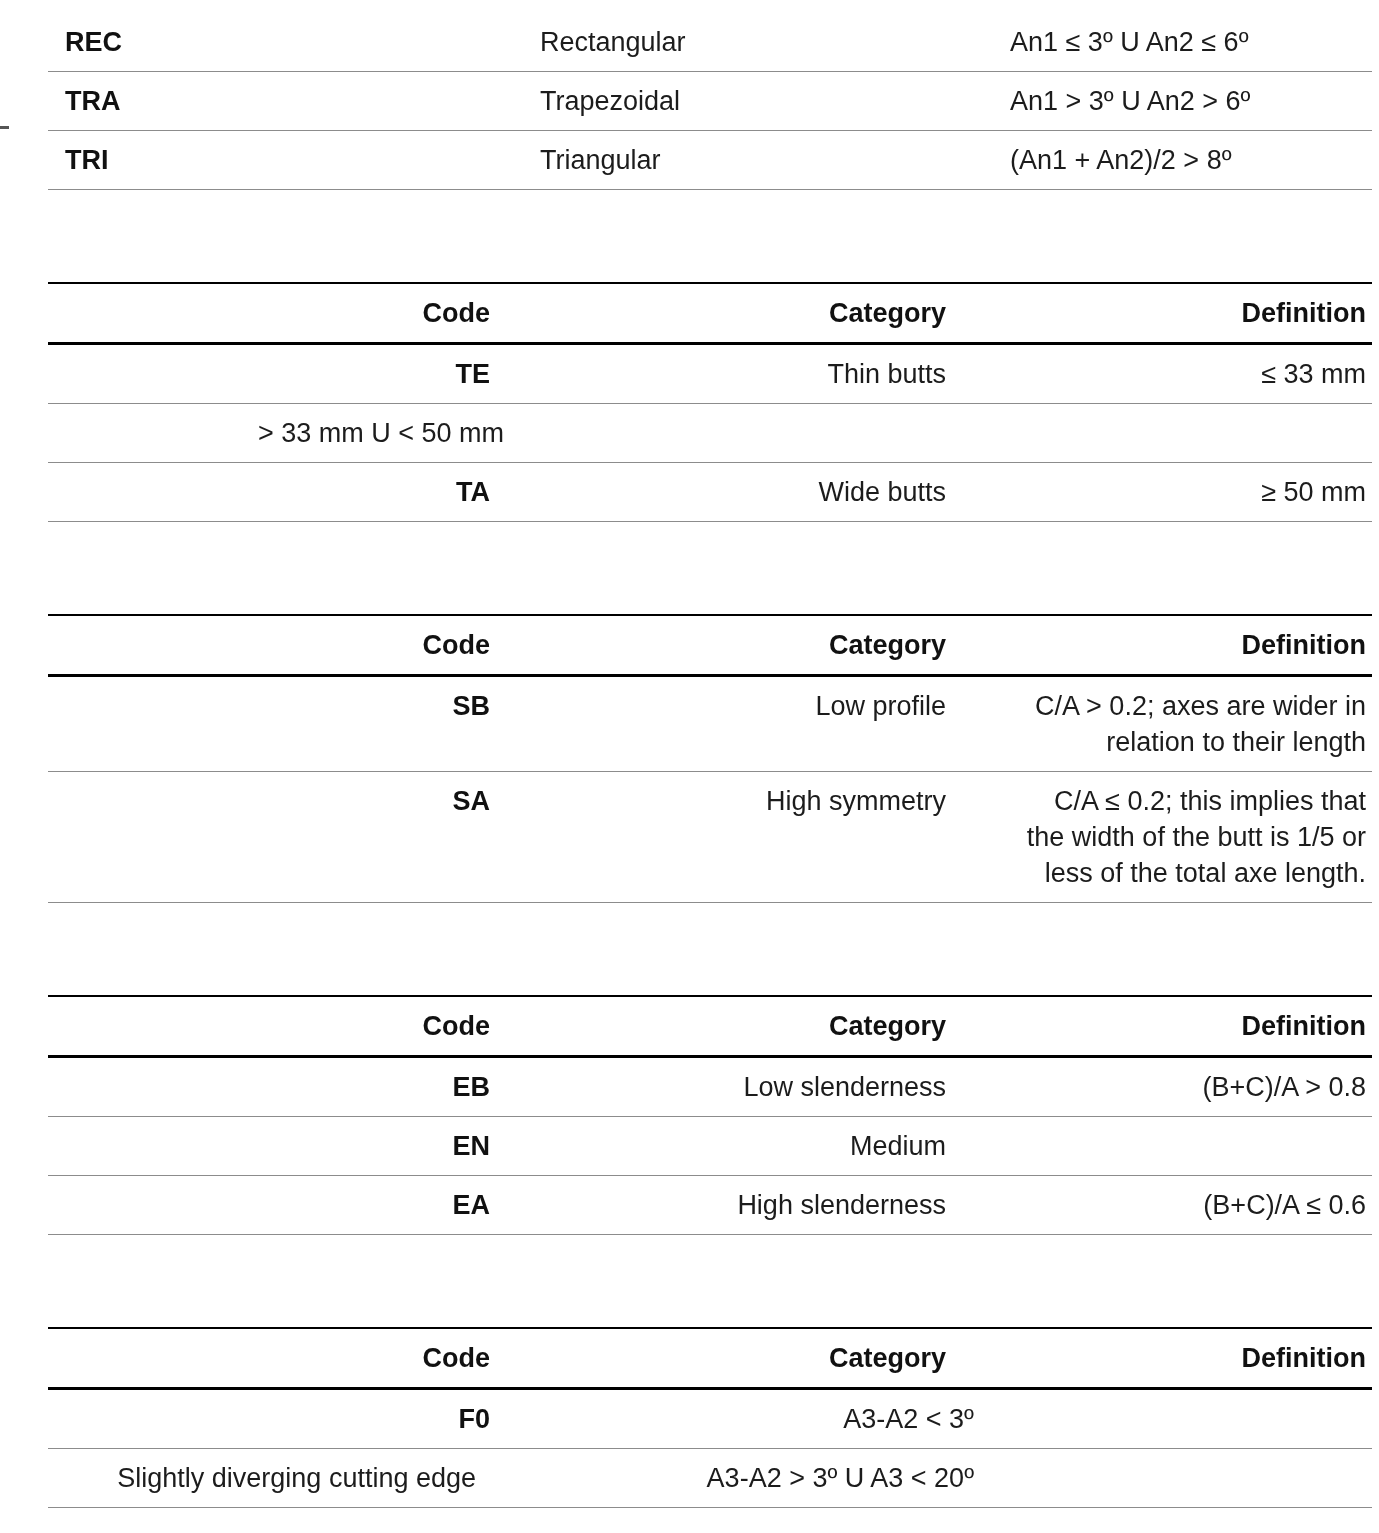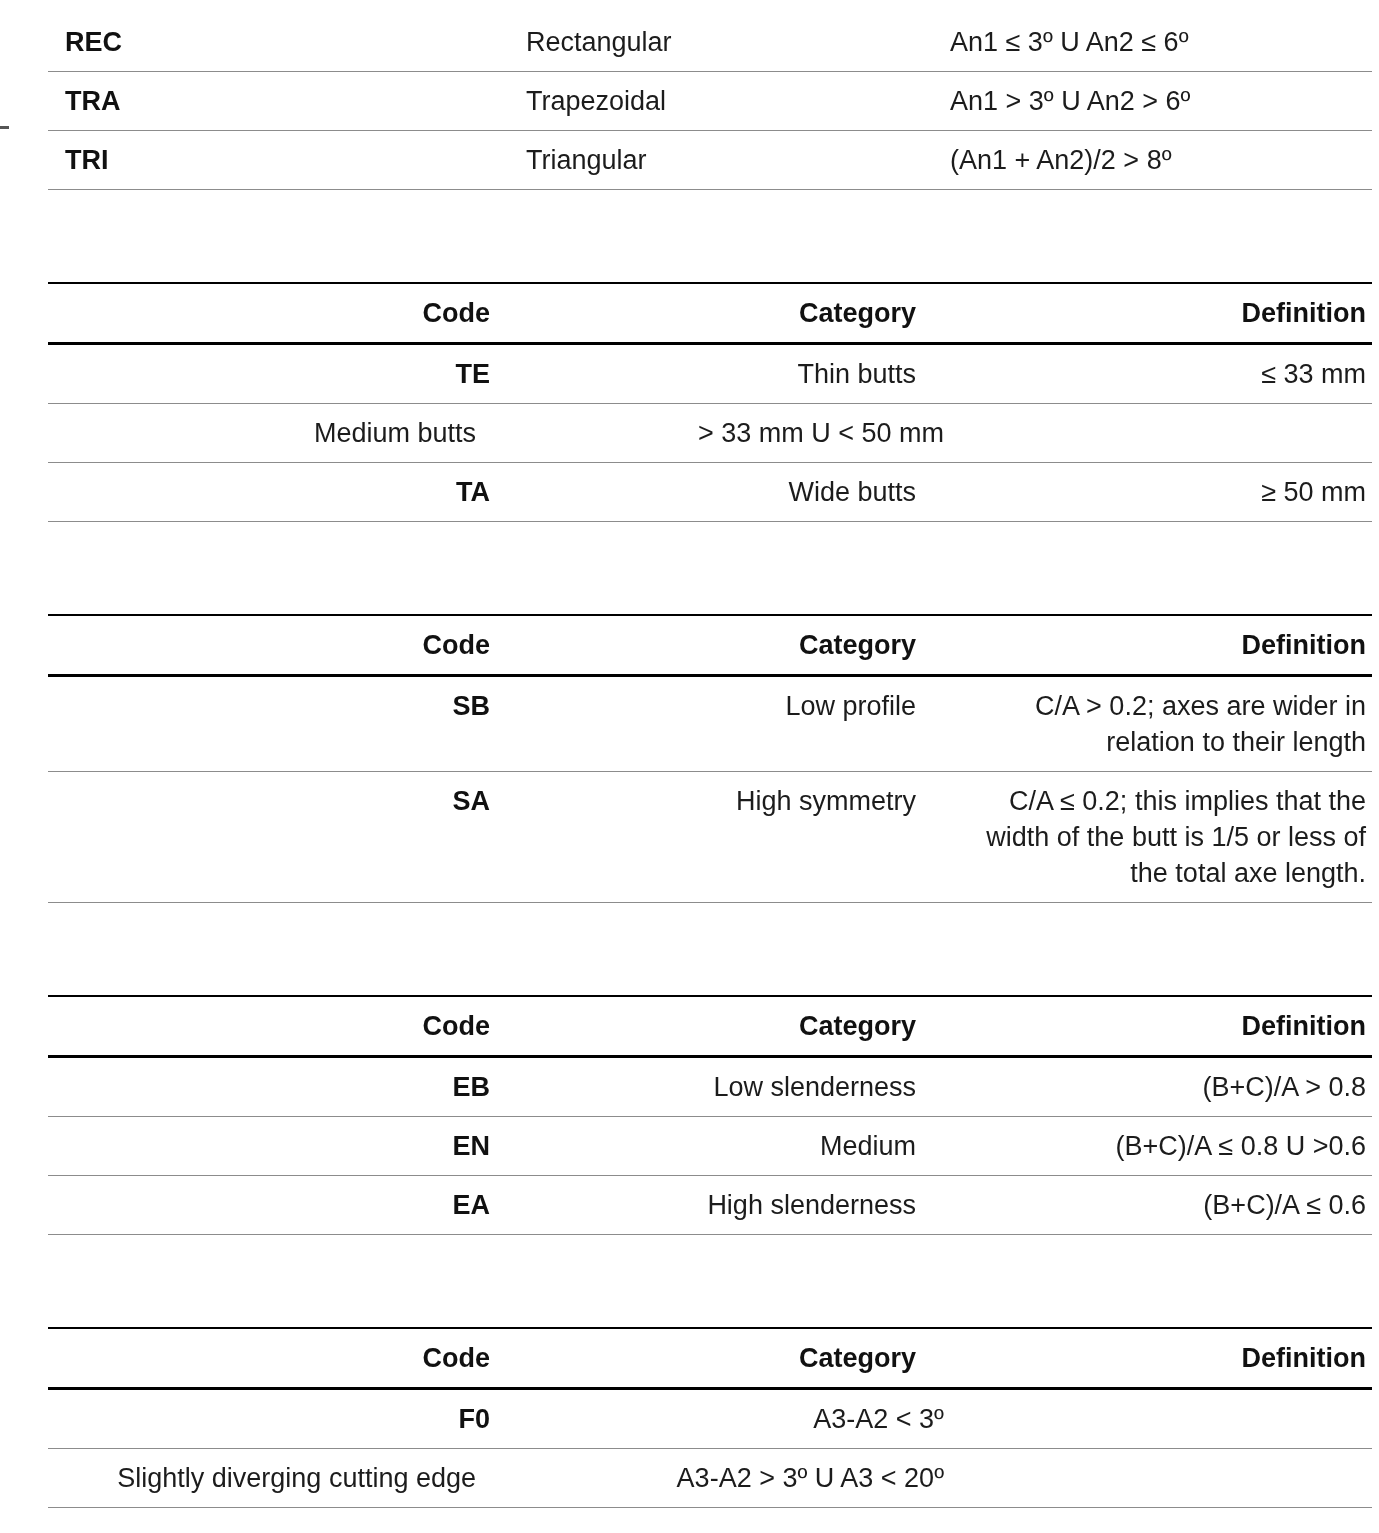--- a/index.html
+++ b/index.html
@@ -23,29 +23,30 @@
   .table { border-top: 2.5px solid #000; }
   .table.first { border-top: none; }
   .table + .table { margin-top: 92px; text-align: right; }
   .row {
     display: grid;
     grid-template-columns: 462px 440px 1fr;
     padding: 11px 0;
     font-size: 27px;
     line-height: 36px;
     border-bottom: 1.5px solid #8c8c8c;
+    gap: 30px;
   }
   .header-row {
     font-weight: bold;
     color: #111;
     border-bottom: 3.5px solid #000;
   }
   .cell { padding-right: 20px; }
   .cell.code { font-weight: bold; padding-left: 17px; color: #111; }
-  .cell.category { padding-right: 34px; margin-left: 16px; }
+  .cell.category { padding-right: 34px; }
   .cell.definition { padding-right: 6px; }
   
   .clip { height: 13px; overflow: hidden; }
   .clip .header-row { margin-top: -45px; }
 </style>
 </head>
 <body>
 
 <div class="page">
 
@@ -81,21 +82,20 @@
       <div class="cell code">Code</div>
       <div class="cell category">Category</div>
       <div class="cell definition">Definition</div>
     </div>
     <div class="row">
       <div class="cell code">TE</div>
       <div class="cell category">Thin butts</div>
       <div class="cell definition">≤ 33 mm</div>
     </div>
     <div class="row">
-      <div class="cell category">Medium butts</div>
       <div class="cell definition">&gt; 33 mm U &lt; 50 mm</div>
     </div>
     <div class="row">
       <div class="cell code">TA</div>
       <div class="cell category">Wide butts</div>
       <div class="cell definition">≥ 50 mm</div>
     </div>
   </section>
 
   <section class="table">
@@ -123,21 +123,20 @@
       <div class="cell definition">Definition</div>
     </div>
     <div class="row">
       <div class="cell code">EB</div>
       <div class="cell category">Low slenderness</div>
       <div class="cell definition">(B+C)/A &gt; 0.8</div>
     </div>
     <div class="row">
       <div class="cell code">EN</div>
       <div class="cell category">Medium</div>
-      <div class="cell definition">(B+C)/A ≤ 0.8 U &gt;0.6</div>
     </div>
     <div class="row">
       <div class="cell code">EA</div>
       <div class="cell category">High slenderness</div>
       <div class="cell definition">(B+C)/A ≤ 0.6</div>
     </div>
   </section>
 
   <section class="table">
     <div class="row header-row">

